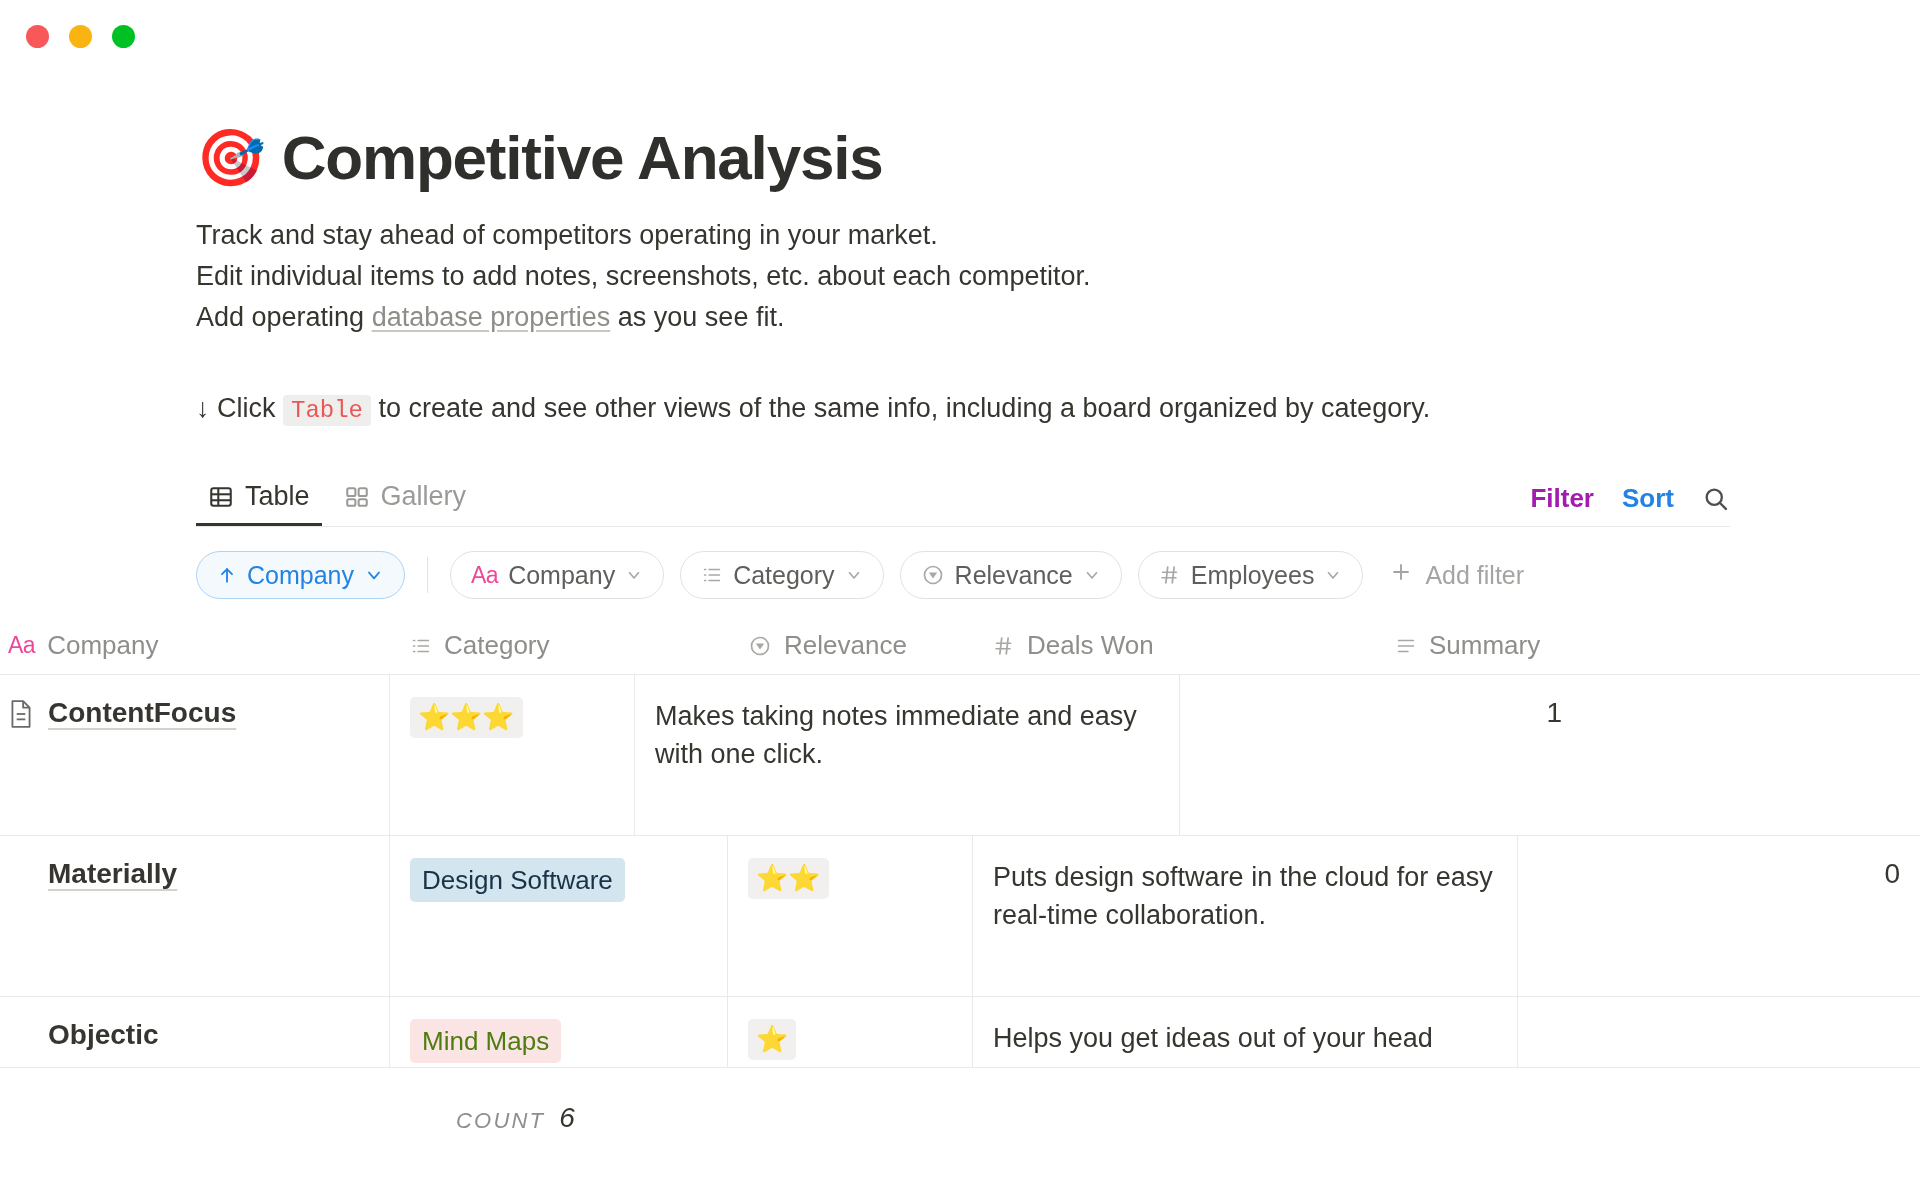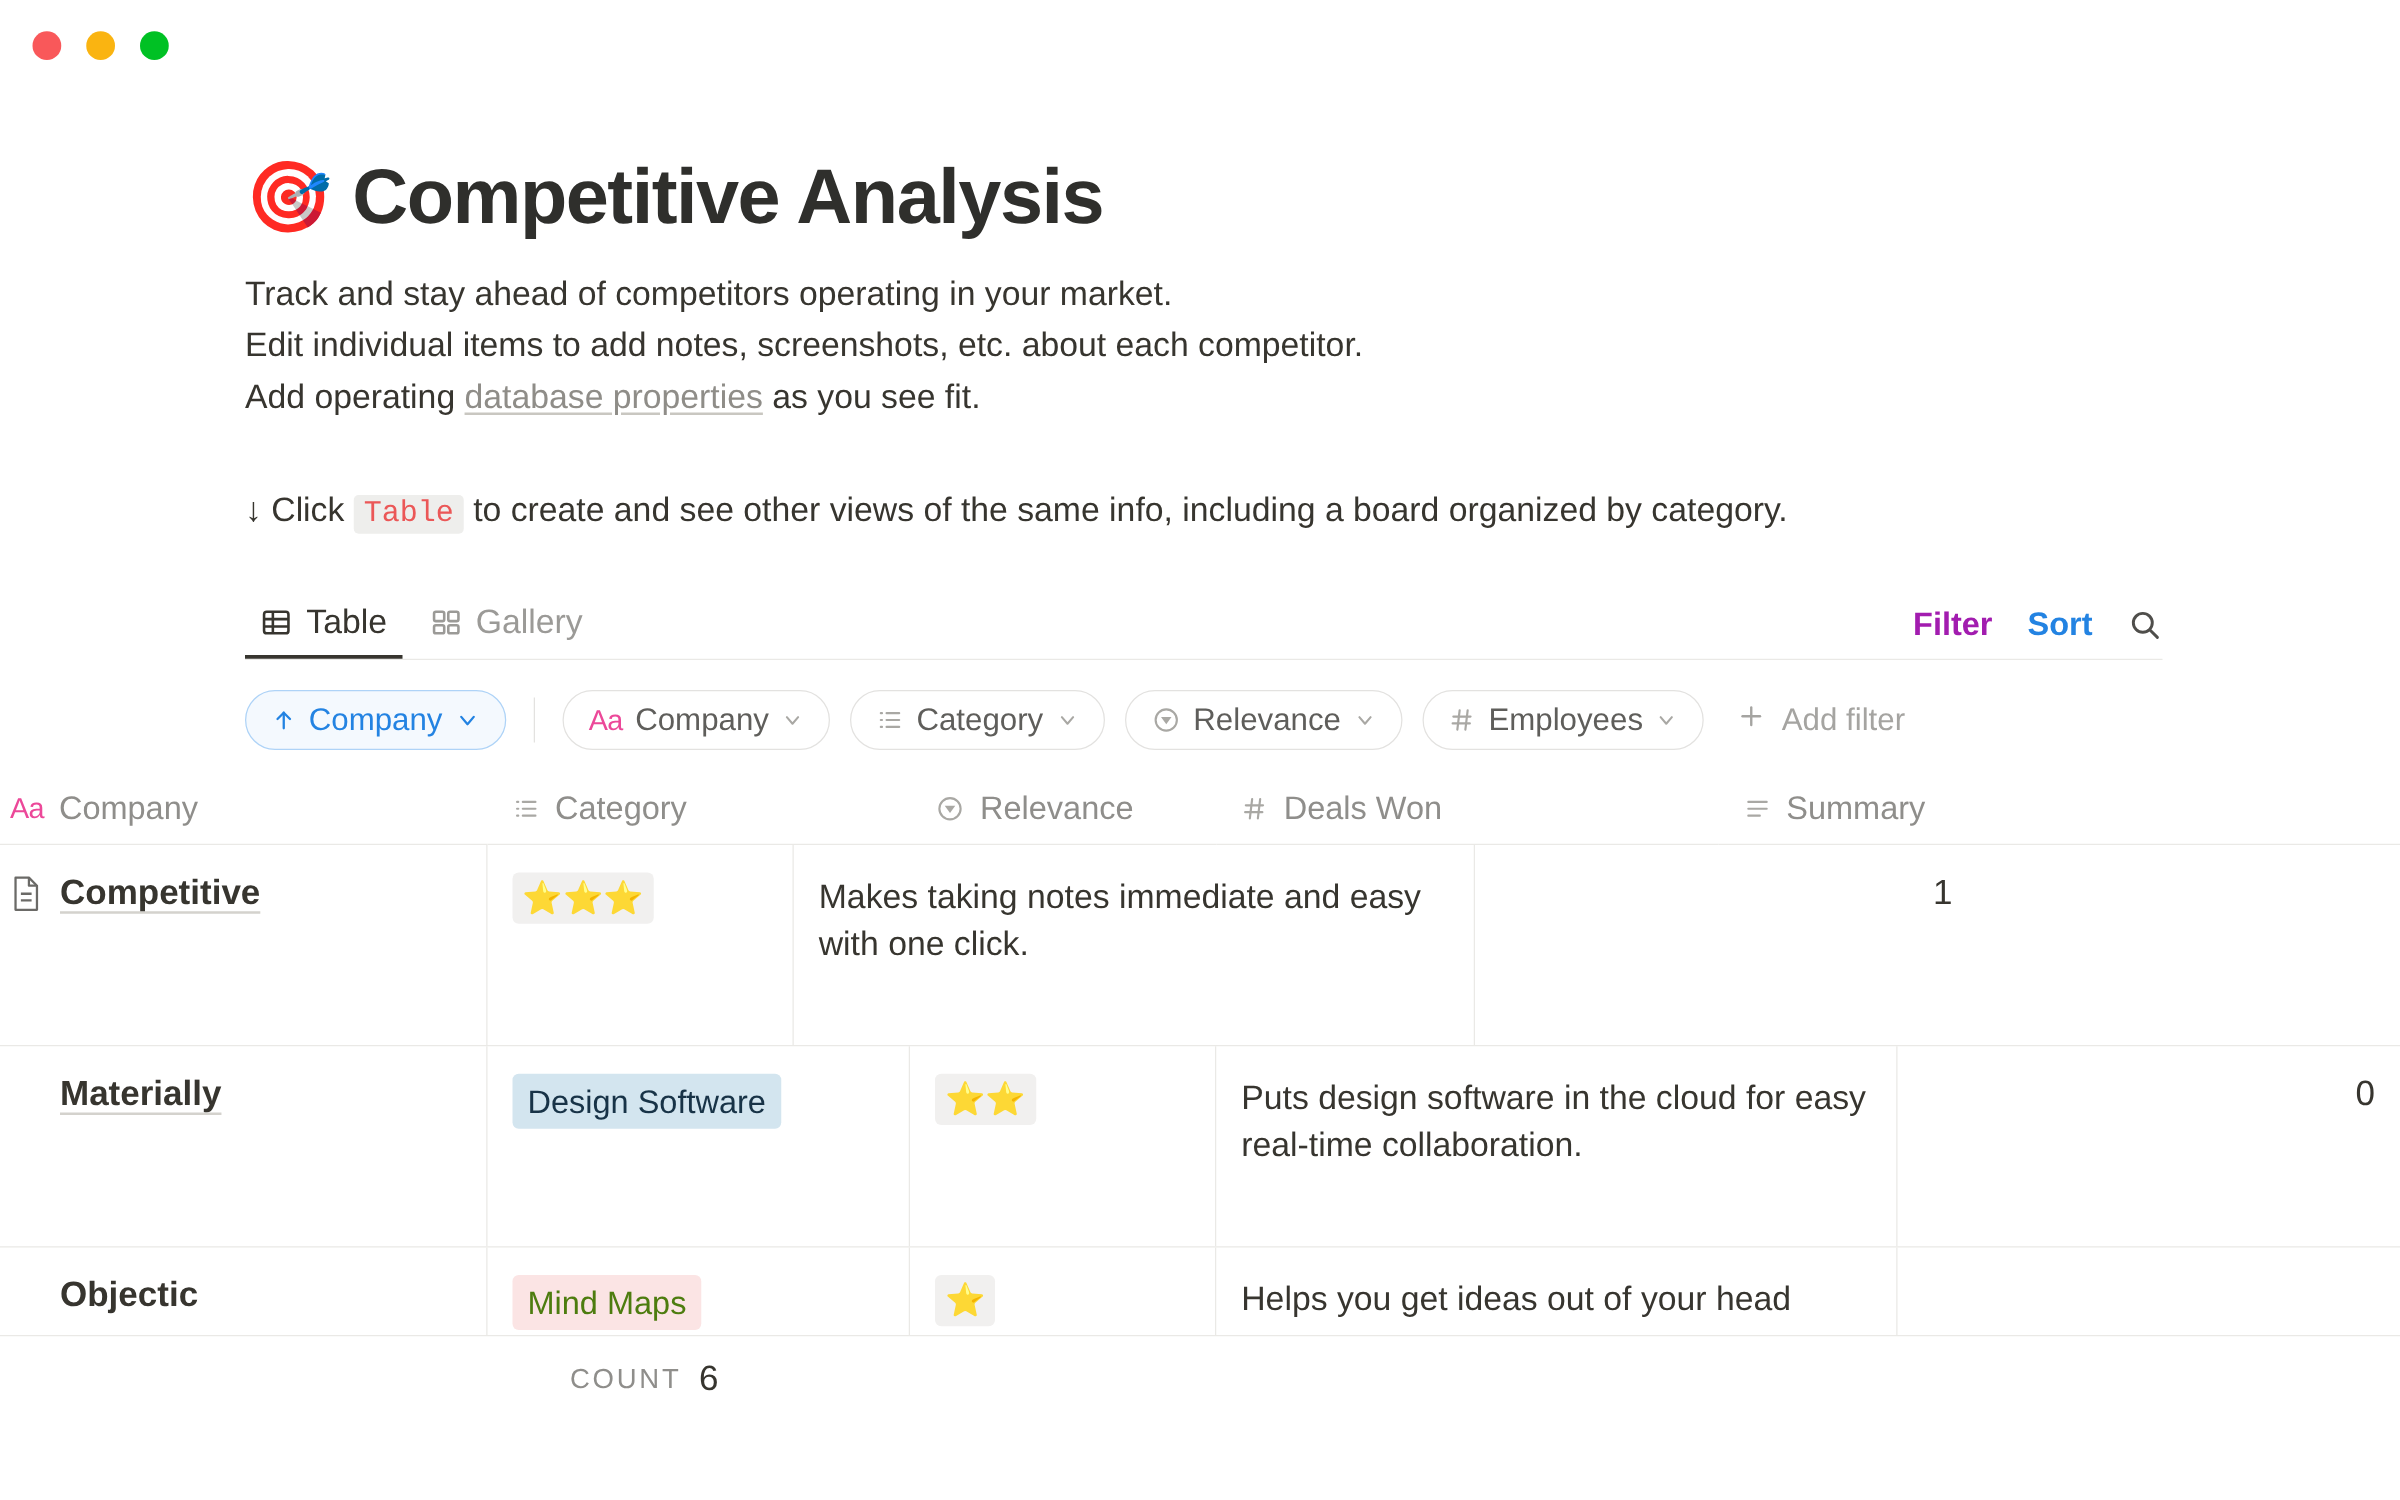--- a/index.html
+++ b/index.html
@@ -127,21 +127,21 @@
     display: inline-flex; background: #f1f0ef; border-radius: 5px;
     padding: 6px 8px; font-size: 26px; line-height: 1.12;
   }
   .summary-text { font-size: 27px; line-height: 1.42; color: #37352f; }
   .deals-val { font-size: 28px; color: #37352f; }
 
   
   .tbody .trow.clipped .tcell { min-height: 70px; }
 
   
-  .count-row { margin-top: 18px; padding-left: 456px; display: flex; align-items: center; gap: 14px; }
+  .count-row { margin-top: 34px; padding-left: 456px; display: flex; align-items: flex-end; gap: 14px; font-style: italic; }
   .count-label { font-size: 22px; letter-spacing: 2.2px; color: #8f8e8b; text-transform: uppercase; }
   .count-value { font-size: 28px; color: #37352f; }
 </style>
 </head>
 <body>
 
 <div class="titlebar">
   <div class="lights">
     <div class="light red"></div>
     <div class="light yellow"></div>
@@ -358,21 +358,21 @@
     <div class="trow">
       <div class="tcell c-company">
         <span class="doc-icon">
           <svg width="26" height="30" viewBox="0 0 24 28" fill="none" stroke="#6b6a67" stroke-width="1.7" stroke-linejoin="round">
             <path d="M4 2 h10 l6 6 v18 H4 Z"></path>
               <polyline points="14,2 14,8 20,8"></polyline>
             <line x1="8" y1="14" x2="16" y2="14"></line>
               <line x1="8" y1="19" x2="16" y2="19"></line>
           </svg>
         </span>
-        <span class="company-name">Competitive</span>
+        <span class="company-name">ContentFocus</span>
       </div>
       <div class="tcell c-relevance">
         <span class="rating">⭐⭐⭐</span>
       </div>
       <div class="tcell c-summary">
         <span class="summary-text">Makes taking notes immediate and easy with one click.</span>
       </div>
       <div class="tcell c-deals">
         <span class="deals-val">1</span>
       </div>

